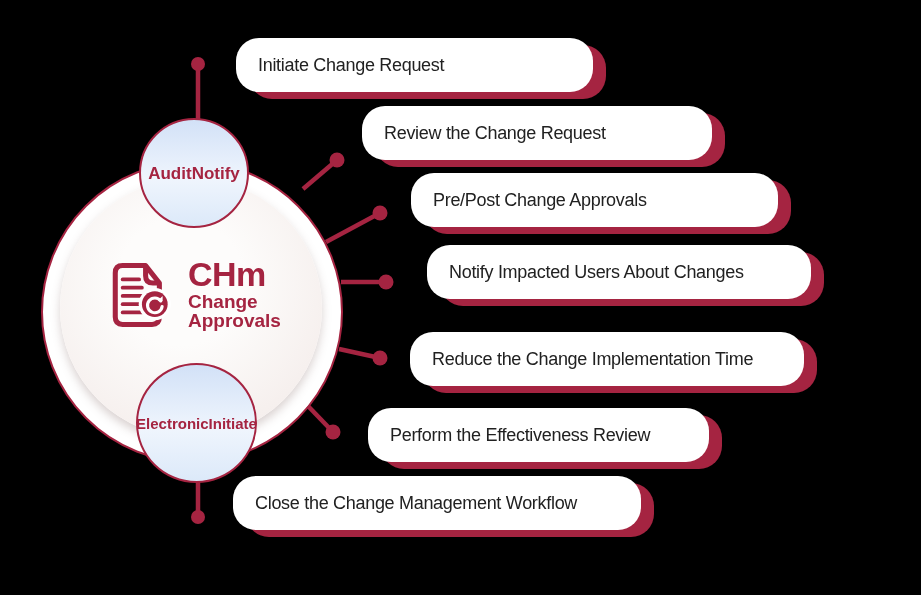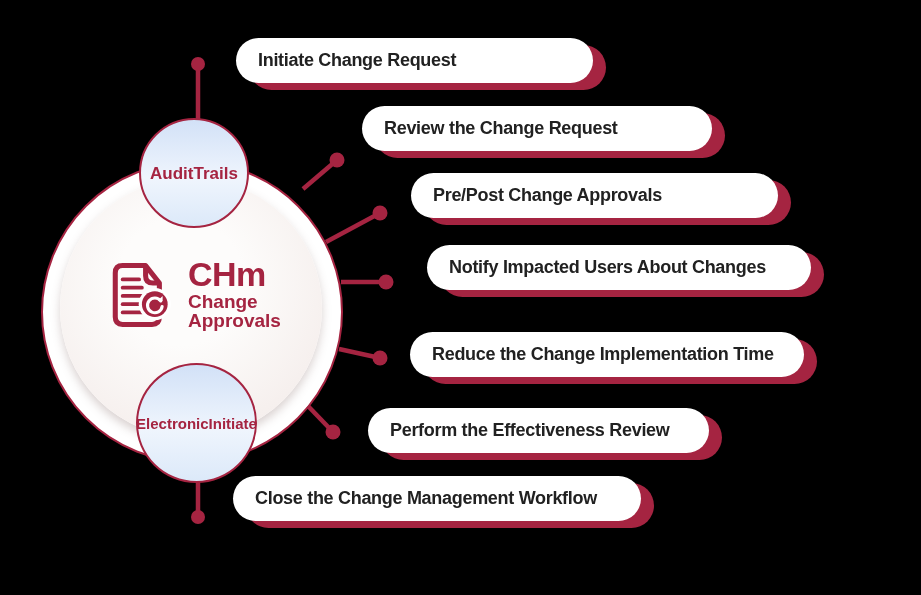--- a/index.html
+++ b/index.html
@@ -55,26 +55,26 @@
     position:absolute;left:108px;top:256px;
     display:flex;align-items:flex-start;gap:14px;
   }
   .cm-icon{width:66px;height:68px;margin-top:5px;flex:0 0 auto;}
   .center-text{color:var(--crimson);}
   .center-abbr{font-size:34px;font-weight:bold;line-height:36px;letter-spacing:-0.5px;}
   .center-sub{font-size:19px;font-weight:bold;line-height:19px;}
 
   
   .pill{
-    position:absolute;height:45px;border-radius:23px;
+    position:absolute;height:54px;border-radius:23px;
     background:var(--pill-bg);
     box-shadow:13px 7px 0 0 var(--crimson);
     display:flex;align-items:center;
     padding-left:22px;
-    font-size:18px;font-weight:bold;color:var(--pill-text);
+    font-size:18px;font-weight:normal;color:var(--pill-text);
     letter-spacing:-0.3px;white-space:nowrap;
   }
   .p1{left:236px;top:38px;width:357px;}
   .p2{left:362px;top:106px;width:350px;}
   .p3{left:411px;top:173px;width:367px;}
   .p4{left:427px;top:245px;width:384px;}
   .p5{left:410px;top:332px;width:394px;}
   .p6{left:368px;top:408px;width:341px;}
   .p7{left:233px;top:476px;width:408px;}
 </style>
@@ -112,21 +112,21 @@
       <circle cx="333" cy="432" r="7.5"></circle>
     </g>
     <g>
       <line x1="198" y1="479" x2="198" y2="517"></line>
       <circle cx="198" cy="517" r="7"></circle>
     </g>
   </svg>
 
   <div class="satellite sat-top">
     <span>Audit</span>
-    <span>Trails</span>
+    <span>Notify</span>
   </div>
 
   <div class="satellite sat-bottom">
     <span>Electronic</span>
     <span>Initiate</span>
   </div>
 
   <div class="center-content">
     <svg class="cm-icon" viewBox="0 0 70 74">
       <path d="M40 5 H15 q-8 0 -8 8 v48 q0 8 8 8 h32 q8 0 8 -8 V24 Z" fill="none" stroke="var(--crimson)" stroke-width="5.5" stroke-linejoin="round"></path>

